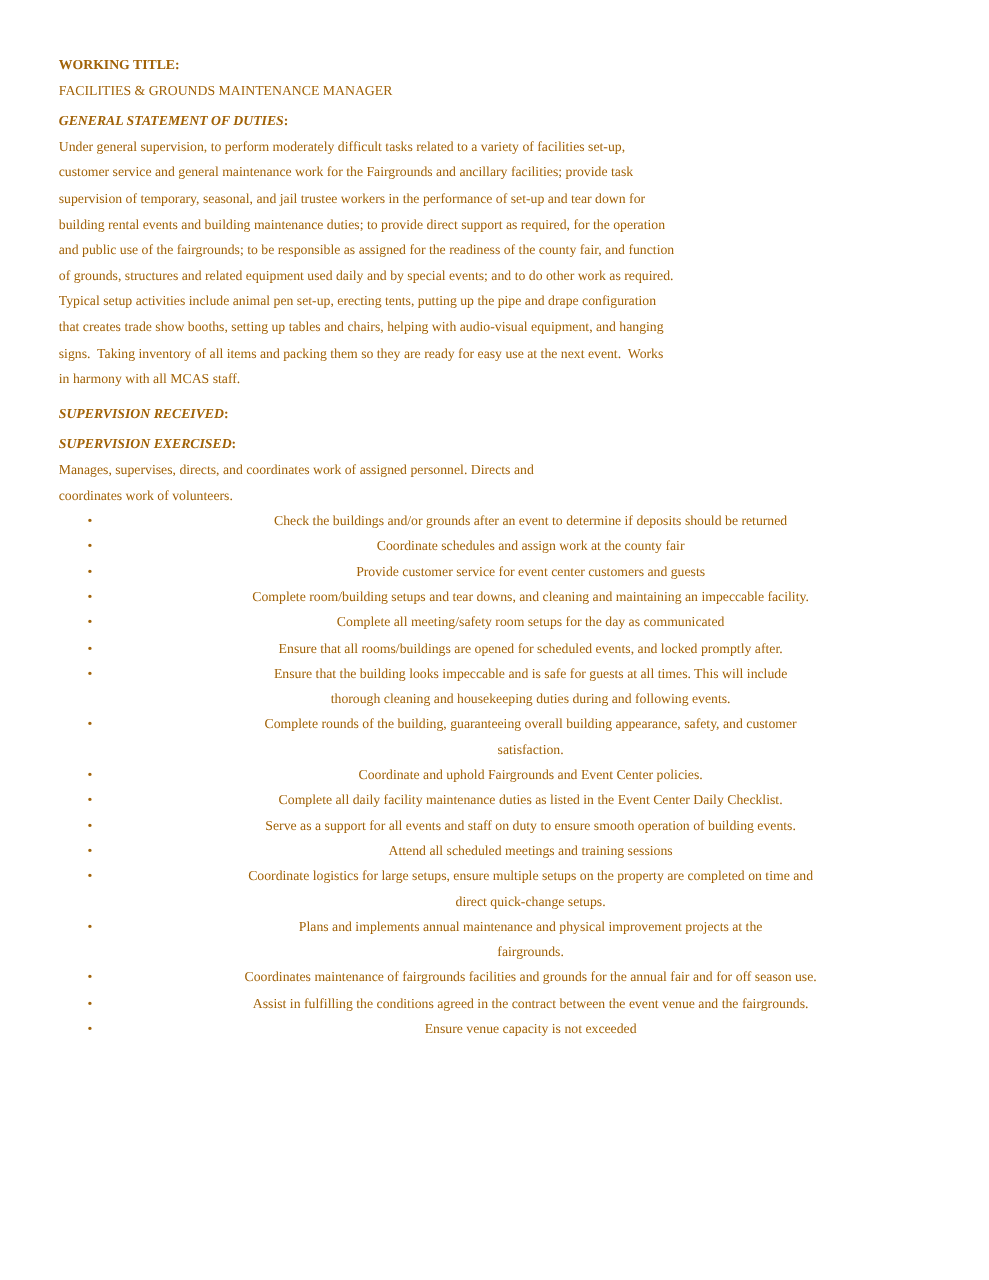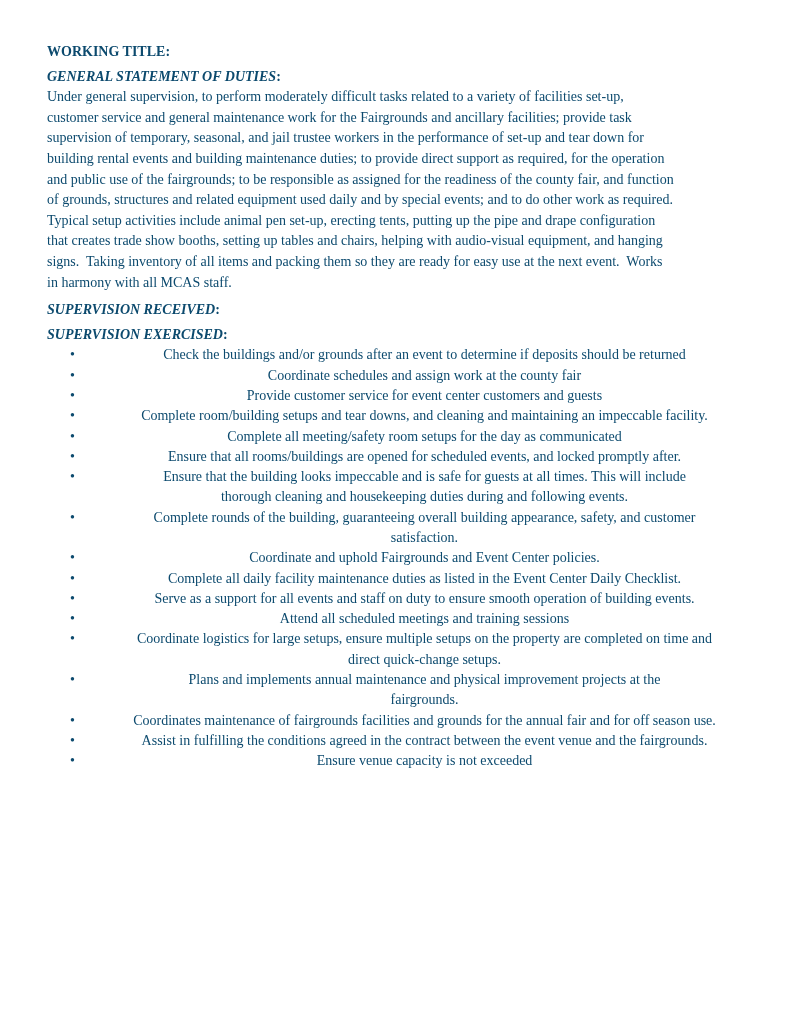--- a/index.html
+++ b/index.html
@@ -9,23 +9,23 @@
   }
   .page {
     position: relative;
     width: 791px;
     height: 1024px;
     box-sizing: border-box;
     padding: 42px 32px 0 47px;
     background: #ffffff;
     overflow: hidden;
     font-family: "Liberation Serif", "DejaVu Serif", serif;
-    font-size: 14px;
+    font-size: 11px;
     line-height: 20.6px;
-    color: #0c4a6e;
+    color: #a16207;
   }
   .pre { white-space: pre-wrap; }
   .b  { font-weight: bold; }
   .bi { font-weight: bold; font-style: italic; }
   .mt4 { margin-top: 4px; }
   .mt7 { margin-top: 7px; }
   .duties-heading {
     line-height: 19.8px;
     margin-top: 2px;
   }
@@ -48,20 +48,21 @@
     text-align: center;
   }
 </style>
 </head>
 <body>
 
 <div class="page">
 
   <div>
     <div class="b">WORKING TITLE:</div>
+    <div>FACILITIES &amp; GROUNDS MAINTENANCE MANAGER</div>
   </div>
 
 
   <div class="mt4">
     <div><span class="bi">GENERAL STATEMENT OF DUTIES</span><span class="b">:</span></div>
     <div class="pre">Under general supervision, to perform moderately difficult tasks related to a variety of facilities set-up,
 customer service and general maintenance work for the Fairgrounds and ancillary facilities; provide task
 supervision of temporary, seasonal, and jail trustee workers in the performance of set-up and tear down for
 building rental events and building maintenance duties; to provide direct support as required, for the operation
 and public use of the fairgrounds; to be responsible as assigned for the readiness of the county fair, and function
@@ -71,20 +72,22 @@
 signs.  Taking inventory of all items and packing them so they are ready for easy use at the next event.  Works
 in harmony with all MCAS staff.</div>
   </div>
 
   <div class="mt7">
     <div><span class="bi">SUPERVISION RECEIVED</span><span class="b">:</span></div>
   </div>
 
   <div class="mt4">
     <div><span class="bi">SUPERVISION EXERCISED</span><span class="b">:</span></div>
+    <div class="pre">Manages, supervises, directs, and coordinates work of assigned personnel. Directs and
+coordinates work of volunteers.</div>
   </div>
 
 
   <ul class="duties">
     <li>
         <span class="marker">•</span>
         <span class="btext pre">Check the buildings and/or grounds after an event to determine if deposits should be returned</span>
       </li>
     <li>
         <span class="marker">•</span>

